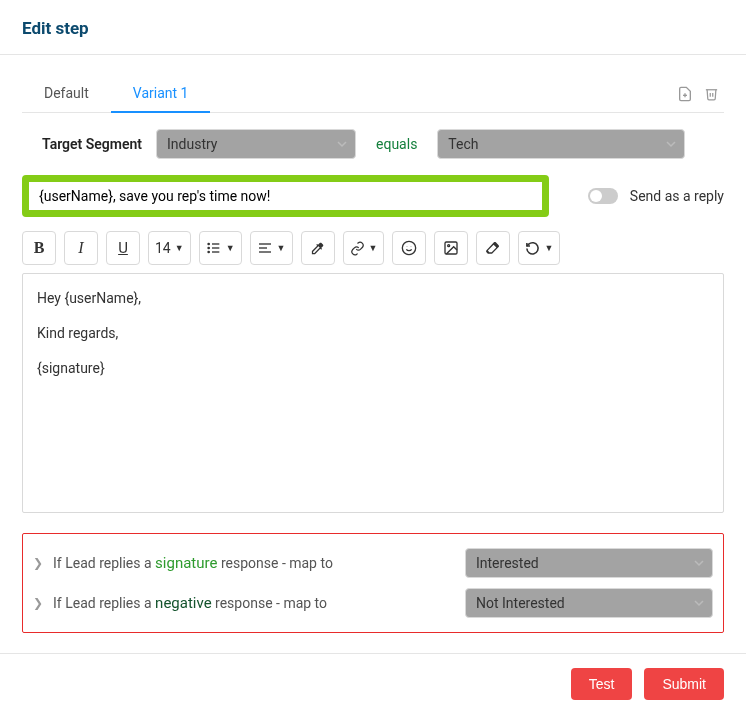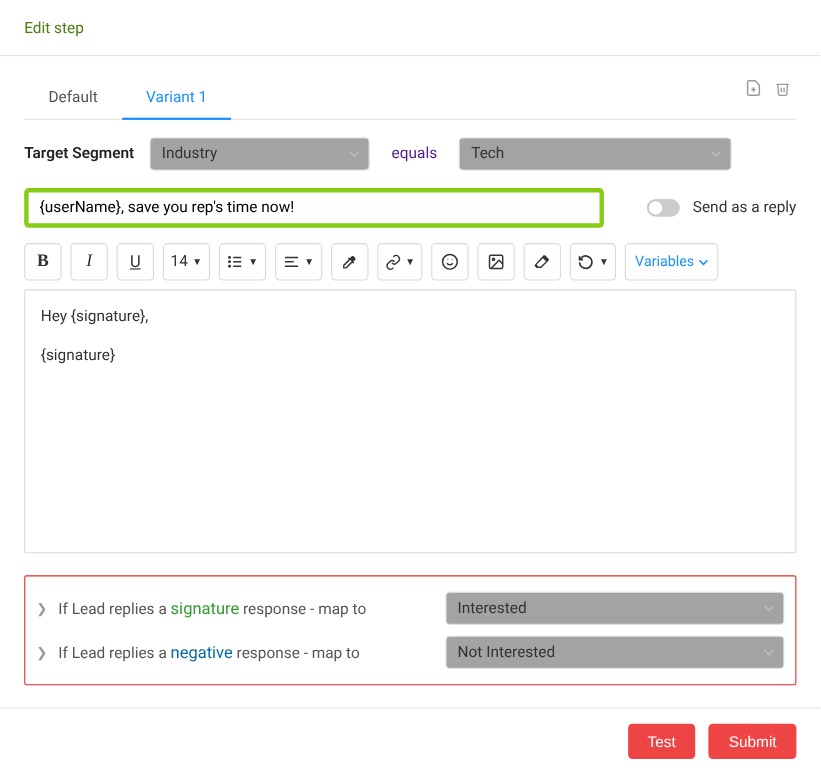--- a/index.html
+++ b/index.html
@@ -8,33 +8,33 @@
     font-family: -apple-system, BlinkMacSystemFont, "Segoe UI", Roboto, "Helvetica Neue", Arial, sans-serif;
     font-size: 14px;
     color: #333;
     background: #fff;
     width: 746px;
   }
   .page {
     padding: 18px 22px 22px 22px;
   }
   .page-title {
-    font-size: 14px;
-    font-weight: 400;
+    font-size: 17px;
+    font-weight: 700;
     margin: 0 0 16px 0;
-    color: #4d7c0f;
+    color: #0c4a6e;
   }
   .hr {
     border: none;
     border-top: 1px solid #e5e5e5;
     margin: 0 -22px 20px -22px;
   }
   .tabs-row {
     display: flex;
-    align-items: flex-start;
+    align-items: center;
     border-bottom: 1px solid #e5e5e5;
     margin-bottom: 16px;
   }
   .tabs {
     display: flex;
     flex: 1;
   }
   .tab {
     padding: 10px 22px;
     color: #555;
@@ -59,20 +59,21 @@
     align-items: center;
     justify-content: center;
     width: 18px;
     height: 18px;
   }
   .row {
     display: flex;
     align-items: center;
     gap: 14px;
     margin-bottom: 16px;
+    margin-left: 20px;
   }
   .label {
     font-weight: 600;
     font-size: 14px;
     color: #222;
   }
   .select {
     position: relative;
     border: 1px solid #d9d9d9;
     border-radius: 4px;
@@ -89,34 +90,34 @@
     right: 8px;
     top: 50%;
     transform: translateY(-50%);
     color: #bbb;
     font-size: 11px;
     pointer-events: none;
   }
   .select.seg1 { width: 200px; }
   .select.seg2 { width: 248px; }
   .equals {
-    color: #4c1d95;
+    color: #15803d;
     font-size: 14px;
     margin: 0 6px;
   }
   .subject-row {
     display: flex;
     align-items: center;
     gap: 16px;
     margin-bottom: 14px;
   }
   .text-input {
     flex: 0 0 auto;
     width: 527px;
-    border: 4px solid #84cc16;
+    border: 7px solid #84cc16;
     border-radius: 4px;
     padding: 6px 10px;
     font-size: 14px;
     font-family: inherit;
   }
   .switch-wrap {
     display: flex;
     gap: 12px;
     margin-left: auto;
   }
@@ -203,23 +204,23 @@
   .map-row:last-child { margin-bottom: 0; }
   .map-caret {
     color: #999;
     font-size: 12px;
   }
   .map-text {
     font-size: 14px;
     color: #555;
   }
   .pos { color: #2e9b2e; font-size: 15px; }
-  .neg { color: #0369a1; font-size: 15px; }
+  .neg { color: #14532d; font-size: 15px; }
   .map-select {
-    width: 308px;
+    width: 248px;
     margin-left: auto;
   }
   .footer-hr {
     border: none;
     border-top: 1px solid #e5e5e5;
     margin: 0 -22px 14px -22px;
   }
   .footer {
     display: flex;
     justify-content: flex-end;
@@ -379,32 +380,25 @@
     </div>
     <div class="tbtn group">
       <span>
         <svg width="15" height="15" viewBox="0 0 24 24" fill="none" stroke="#333" stroke-width="2.5">
           <path d="M3 12a9 9 0 1 0 3-7l-3 3"></path>
             <polyline points="3 3 3 8 8 8"></polyline>
         </svg>
       </span>
       <span class="caret">▼</span>
     </div>
-    <div class="tbtn vars">
-      <span>Variables</span>
-      <span class="chevron" style="position:static;transform:none;">
-        <svg width="9" height="9" viewBox="0 0 10 6">
-            <path d="M1 1l4 4 4-4" stroke="#1890ff" stroke-width="1.5" fill="none"></path>
-          </svg>
-      </span>
-    </div>
   </div>
 
   <div class="editor">
-    <p>Hey {signature},</p>
+    <p>Hey {userName},</p>
+    <p>Kind regards,</p>
     <p>{signature}</p>
   </div>
 
   <div class="mapping-box">
     <div class="map-row">
       <span class="map-caret">❯</span>
       <span class="map-text">
         <span>If Lead replies a</span>
         <span class="pos">signature</span>
         <span>response - map to</span>

